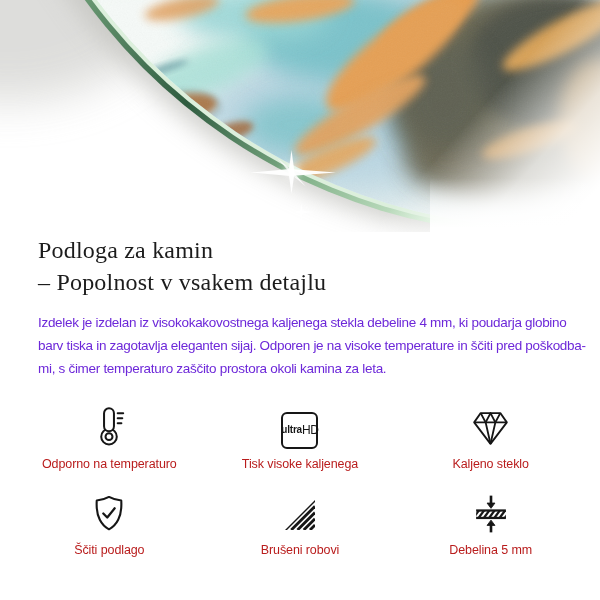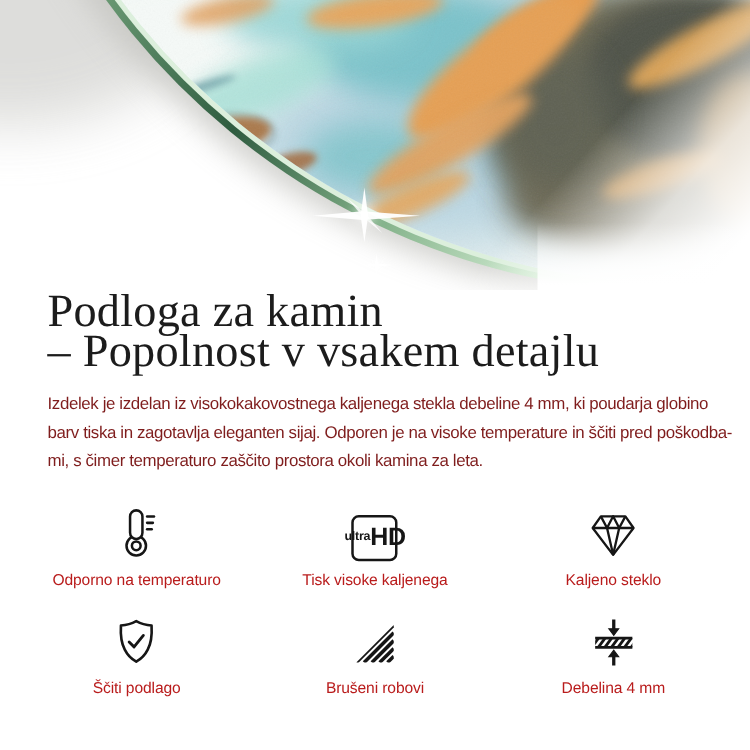--- a/index.html
+++ b/index.html
@@ -6,39 +6,39 @@
   body{
     width:600px;height:600px;background:#ffffff;overflow:hidden;
     font-family:"Liberation Sans","DejaVu Sans",sans-serif;
     -webkit-font-smoothing:antialiased;
   }
   .hero{width:600px;height:232px;line-height:0;}
   .content{padding:0 38px;}
   .title{
     margin:2px 0 0 0;
     font-family:"Liberation Serif","DejaVu Serif",serif;
-    font-weight:400;font-size:37px;line-height:32px;color:#1c1c1c;letter-spacing:.2px;
+    font-weight:400;font-size:24px;line-height:32px;color:#1c1c1c;letter-spacing:.2px;
   }
   .title .tline{display:block;}
-  .desc{margin-top:13px;color:#7f1d1d;font-size:13.5px;line-height:23.2px;letter-spacing:-.3px;}
+  .desc{margin-top:13px;color:#6d28d9;font-size:13.5px;line-height:23.2px;letter-spacing:-.3px;}
   .desc .line{display:block;white-space:nowrap;}
   .features{
     display:grid;grid-template-columns:repeat(3,1fr);
     margin:22px 14px 0 14px;row-gap:17px;
   }
   .feature{display:flex;flex-direction:column;align-items:center;}
   .icon-slot{height:46px;display:flex;align-items:flex-end;justify-content:center;}
   .feature-label{margin-top:8px;font-size:12.5px;line-height:15px;color:#b91c1c;letter-spacing:-.1px;}
   .uhd-box{
     width:33px;height:33px;border:2.6px solid #161616;border-radius:6px;
     display:flex;flex-direction:row;align-items:center;justify-content:center;
     color:#161616;background:#fff;
   }
   .uhd-top{font-size:10px;font-weight:700;line-height:10px;letter-spacing:-.2px;}
-  .uhd-bottom{font-size:20px;font-weight:700;line-height:15px;letter-spacing:-.3px;}
+  .uhd-bottom{font-size:12px;font-weight:400;line-height:15px;letter-spacing:-.3px;}
   .ico{display:block;}
 </style>
 </head>
 <body>
 
 <div class="page">
 
   <div class="hero">
     <svg width="600" height="232" viewBox="0 0 600 232" xmlns="http://www.w3.org/2000/svg">
       <defs>
@@ -247,17 +247,17 @@
             <line x1="7" y1="28.5" x2="41" y2="28.5"></line>
           </g>
           <g fill="#161616" stroke="#161616">
             <line x1="24" y1="3" x2="24" y2="12" stroke-width="3"></line>
             <polygon points="19.5,11.5 28.5,11.5 24,17.5"></polygon>
             <line x1="24" y1="45" x2="24" y2="36" stroke-width="3"></line>
             <polygon points="19.5,37 28.5,37 24,31"></polygon>
           </g>
         </svg>
       </div>
-      <div class="feature-label">Debelina 4 mm</div>
+      <div class="feature-label">Debelina 5 mm</div>
     </div>
 
   </div>
 </div>
 
 </body></html>

